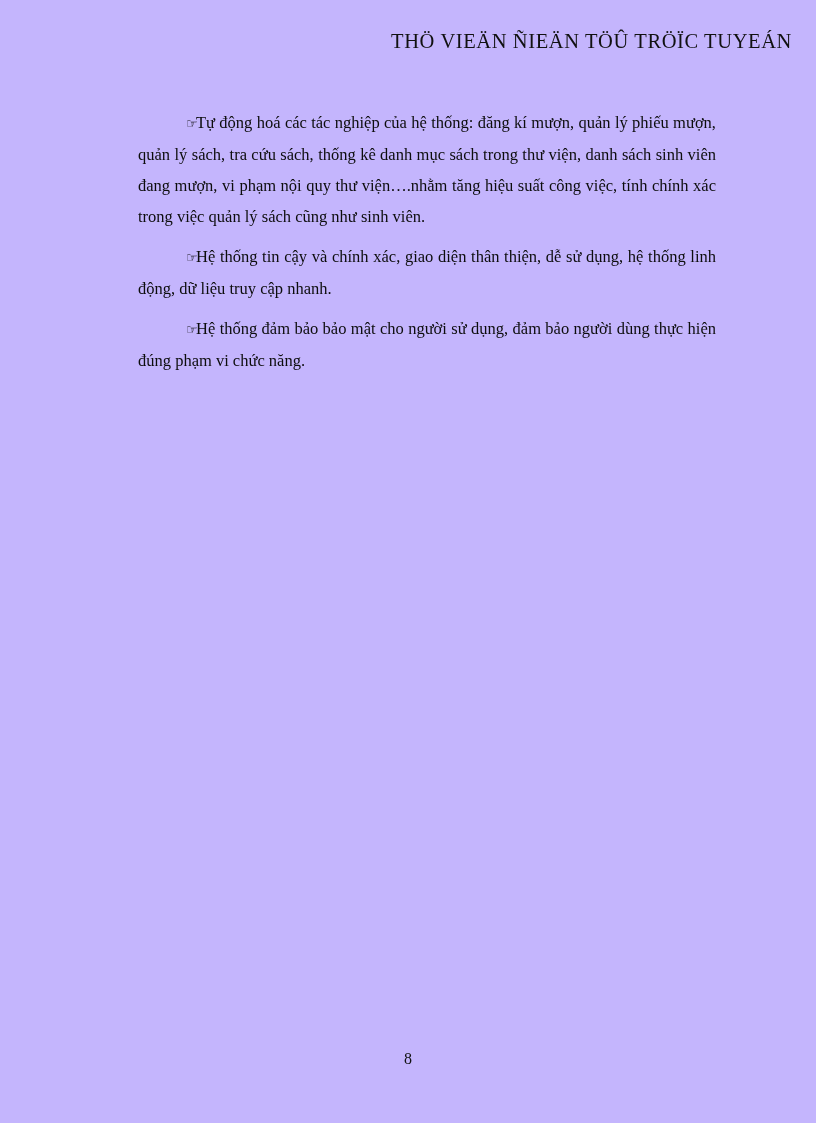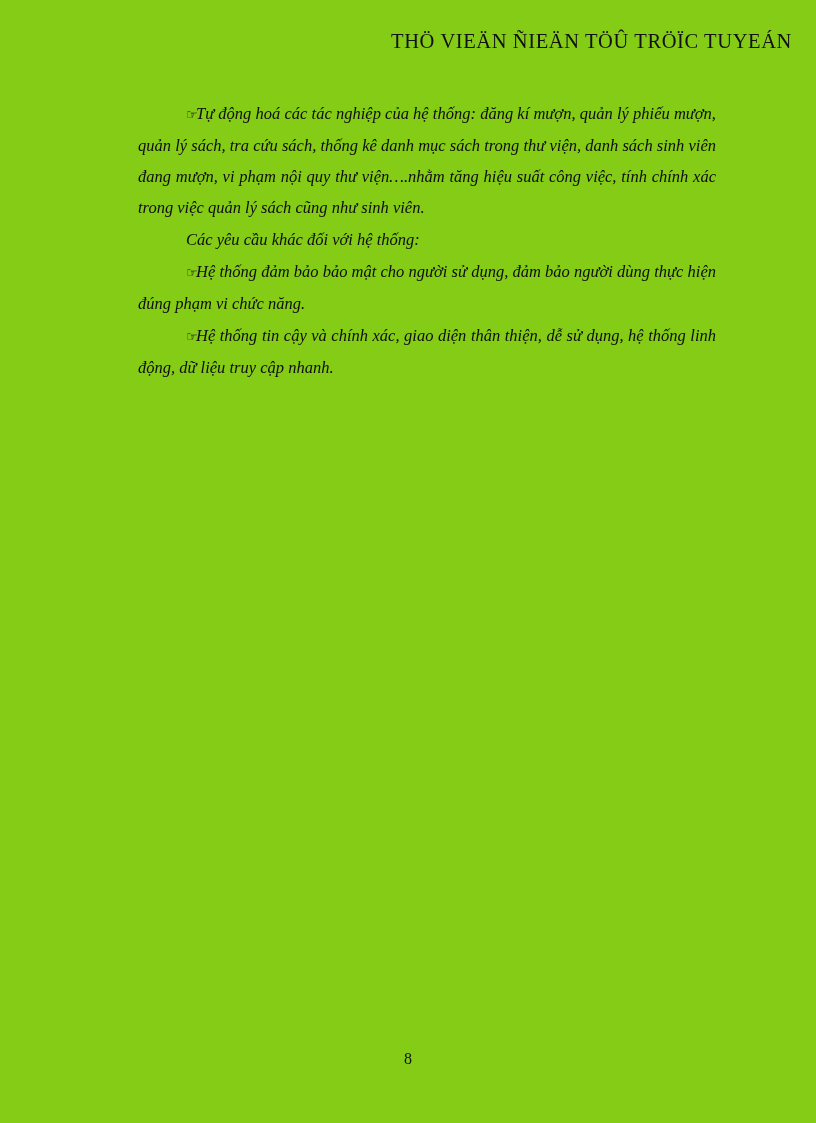--- a/index.html
+++ b/index.html
@@ -4,21 +4,21 @@
 <style>
   html, body {
     margin: 0;
     padding: 0;
     background: #ffffff;
   }
   .page {
     position: relative;
     width: 816px;
     height: 1123px;
-    background: #84cc16;
+    background: #c4b5fd;
     box-sizing: border-box;
     font-family: "Liberation Serif", "DejaVu Serif", serif;
     color: #000000;
     overflow: hidden;
   }
   .header {
     position: absolute;
     top: 30px;
     left: 0;
     right: 24px;
@@ -29,27 +29,26 @@
     white-space: nowrap;
     color: #111111;
   }
   .content {
     position: absolute;
     top: 98px;
     left: 138px;
     width: 578px;
   }
   p {
-    margin: 0 0 1px 0;
+    margin: 9px 0 1px 0;
     font-size: 16.5px;
     line-height: 31px;
     text-align: justify;
     text-justify: inter-word;
     color: #0d0d0d;
-    font-style: italic;
   }
   p.indent {
     text-indent: 0;
   }
   .bullet-row {
     position: relative;
     padding-left: 0;
   }
   .bullet {
     display: inline-block;
@@ -81,30 +80,27 @@
 <div class="page">
 
   <div class="header">THÖ VIEÄN ÑIEÄN TÖÛ TRÖÏC TUYEÁN</div>
 
   <div class="content">
 
     <p class="bullet-row">
       <span class="bullet">☞</span><span>Tự động hoá các tác nghiệp của hệ thống: đăng kí mượn, quản lý phiếu mượn, quản lý sách, tra cứu sách, thống kê danh mục sách trong thư viện, danh sách sinh viên đang mượn, vi phạm nội quy thư viện….nhằm tăng hiệu suất công việc, tính chính xác trong việc quản lý sách cũng như sinh viên.</span>
     </p>
 
-    <p class="indent">
-      <span class="tab"></span><span>Các yêu cầu khác đối với hệ thống:</span>
+
+    <p class="bullet-row">
+      <span class="bullet">☞</span><span>Hệ thống tin cậy và chính xác, giao diện thân thiện, dễ sử dụng, hệ thống linh động, dữ liệu truy cập nhanh.</span>
     </p>
 
     <p class="bullet-row">
       <span class="bullet">☞</span><span>Hệ thống đảm bảo bảo mật cho người sử dụng, đảm bảo người dùng thực hiện đúng phạm vi chức năng.</span>
-    </p>
-
-    <p class="bullet-row">
-      <span class="bullet">☞</span><span>Hệ thống tin cậy và chính xác, giao diện thân thiện, dễ sử dụng, hệ thống linh động, dữ liệu truy cập nhanh.</span>
     </p>
 
 
   </div>
 
   <div class="page-number">8</div>
 
 </div>
 
 </body></html>

